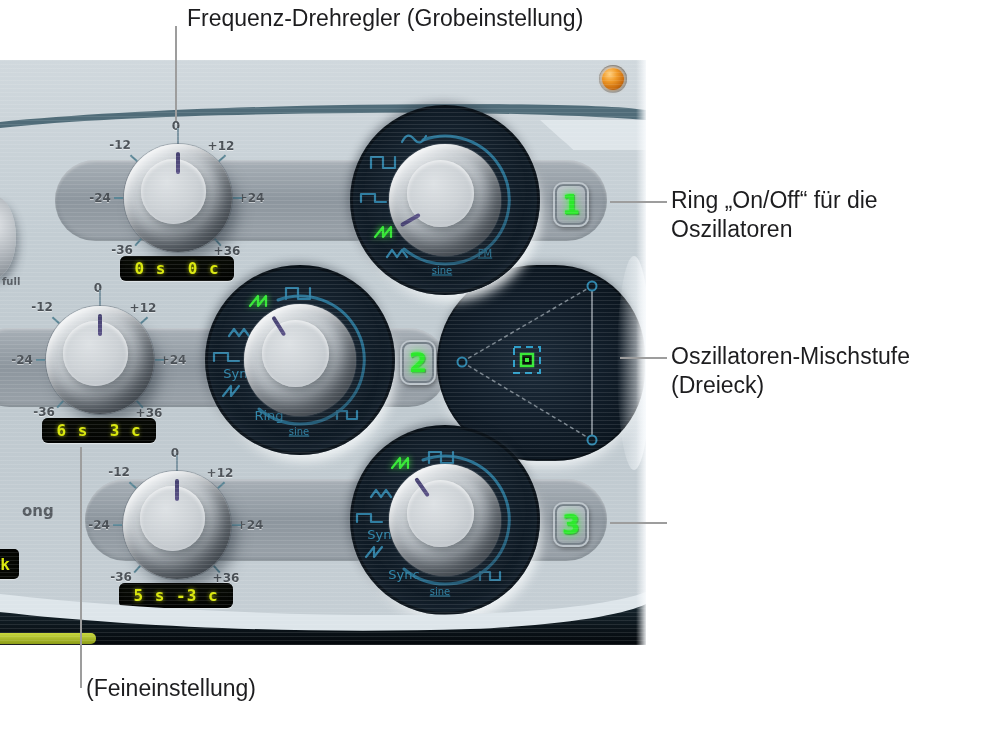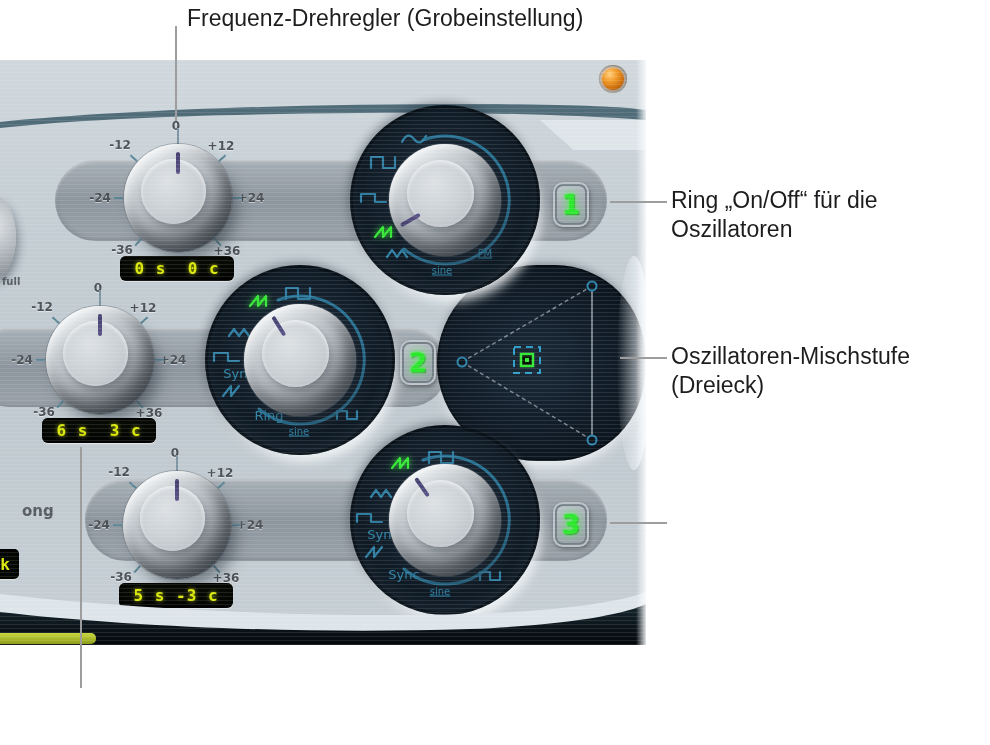--- a/index.html
+++ b/index.html
@@ -379,15 +379,16 @@
   <div class="hline" style="left:620px;top:357px;width:47px;"></div>
   <div class="callout-label" style="left:671px;top:342px;">
     <div>Oszillatoren-Mischstufe</div>
     <div>(Dreieck)</div>
   </div>
 
   <div class="hline" style="left:610px;top:522px;width:57px;"></div>
 
   <div class="vline" style="left:80px;top:447px;height:241px;"></div>
   <div class="callout-label" style="left:86px;top:674px;">
+    <div>(Feineinstellung)</div>
   </div>
 
 </div>
 
 </body></html>

